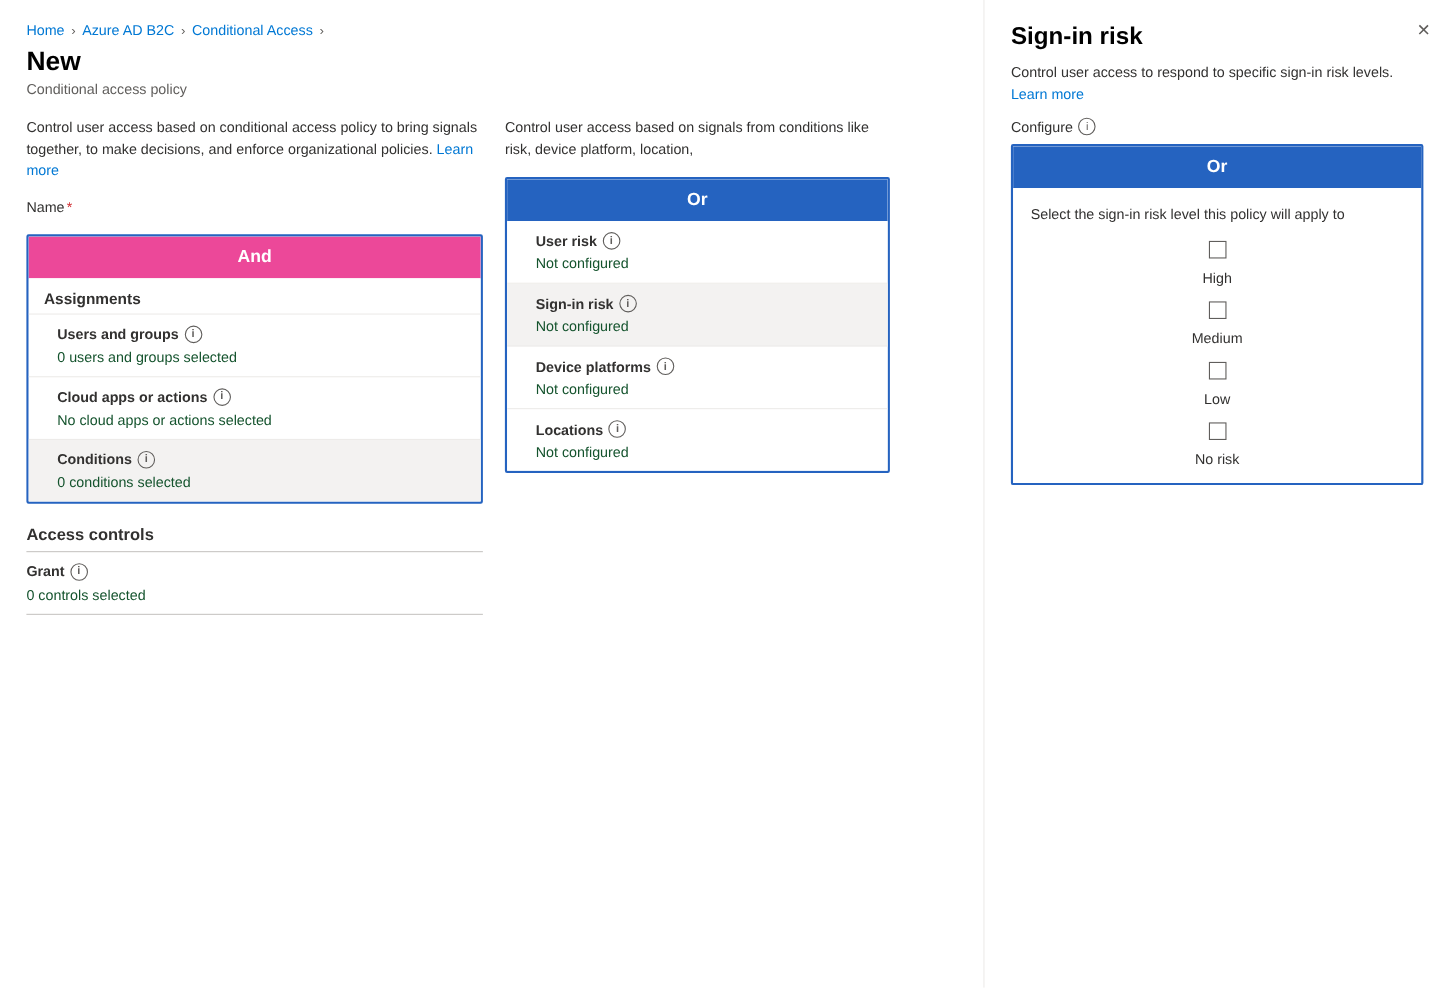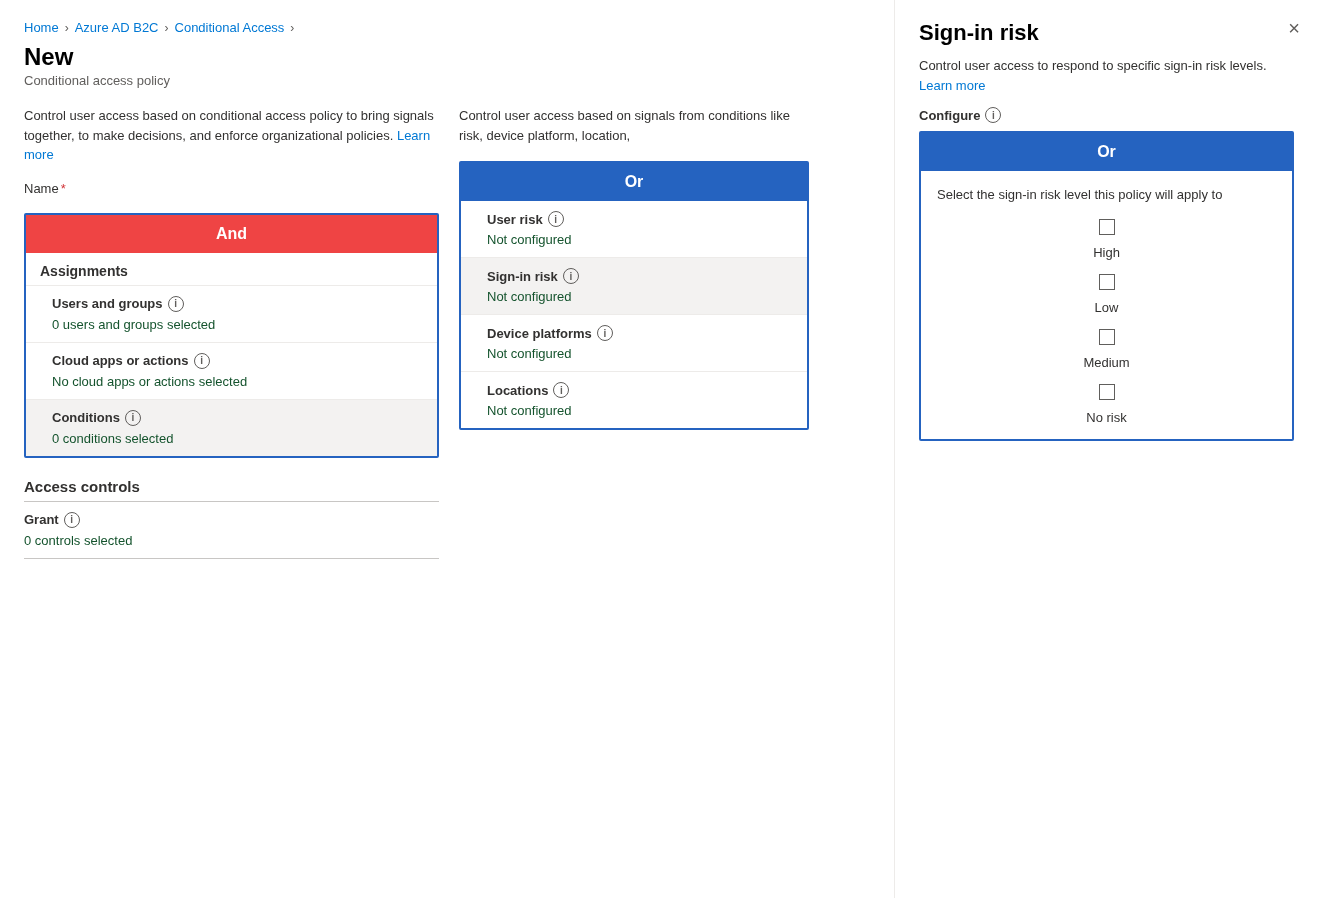--- a/index.html
+++ b/index.html
@@ -92,21 +92,21 @@
       margin-left: 2px;
     }
 
     
     .and-box {
       border: 2px solid #2563c0;
       border-radius: 2px;
       overflow: hidden;
     }
     .and-box-header {
-      background: #ef4444;
+      background: #ec4899;
       color: #fff;
       text-align: center;
       padding: 10px;
       font-size: 16px;
       font-weight: 600;
     }
     .and-box-body { background: #fff; }
     .section-item {
       padding: 10px 26px;
       border-bottom: 1px solid #edebe9;
@@ -219,21 +219,21 @@
       line-height: 1.5;
       margin-bottom: 12px;
     }
     .right-panel-desc .learn-more {
       color: #0078d4;
       text-decoration: none;
     }
 
     .configure-label {
       font-size: 13px;
-      font-weight: 700;
+      font-weight: 400;
       margin-bottom: 8px;
       display: flex;
       align-items: center;
       gap: 5px;
     }
 
     .right-or-box {
       border: 2px solid #2563c0;
       border-radius: 2px;
       overflow: hidden;
@@ -426,26 +426,26 @@
     <div class="right-or-box-body">
       <div class="right-or-box-desc">Select the sign-in risk level this policy will apply to</div>
 
       <div class="checkbox-item">
         <div class="custom-checkbox"></div>
         <span class="checkbox-label">High</span>
       </div>
 
       <div class="checkbox-item">
         <div class="custom-checkbox"></div>
-        <span class="checkbox-label">Low</span>
+        <span class="checkbox-label">Medium</span>
       </div>
 
       <div class="checkbox-item">
         <div class="custom-checkbox"></div>
-        <span class="checkbox-label">Medium</span>
+        <span class="checkbox-label">Low</span>
       </div>
 
       <div class="checkbox-item">
         <div class="custom-checkbox"></div>
         <span class="checkbox-label">No risk</span>
       </div>
 
     </div>
   </div>
 </div>

